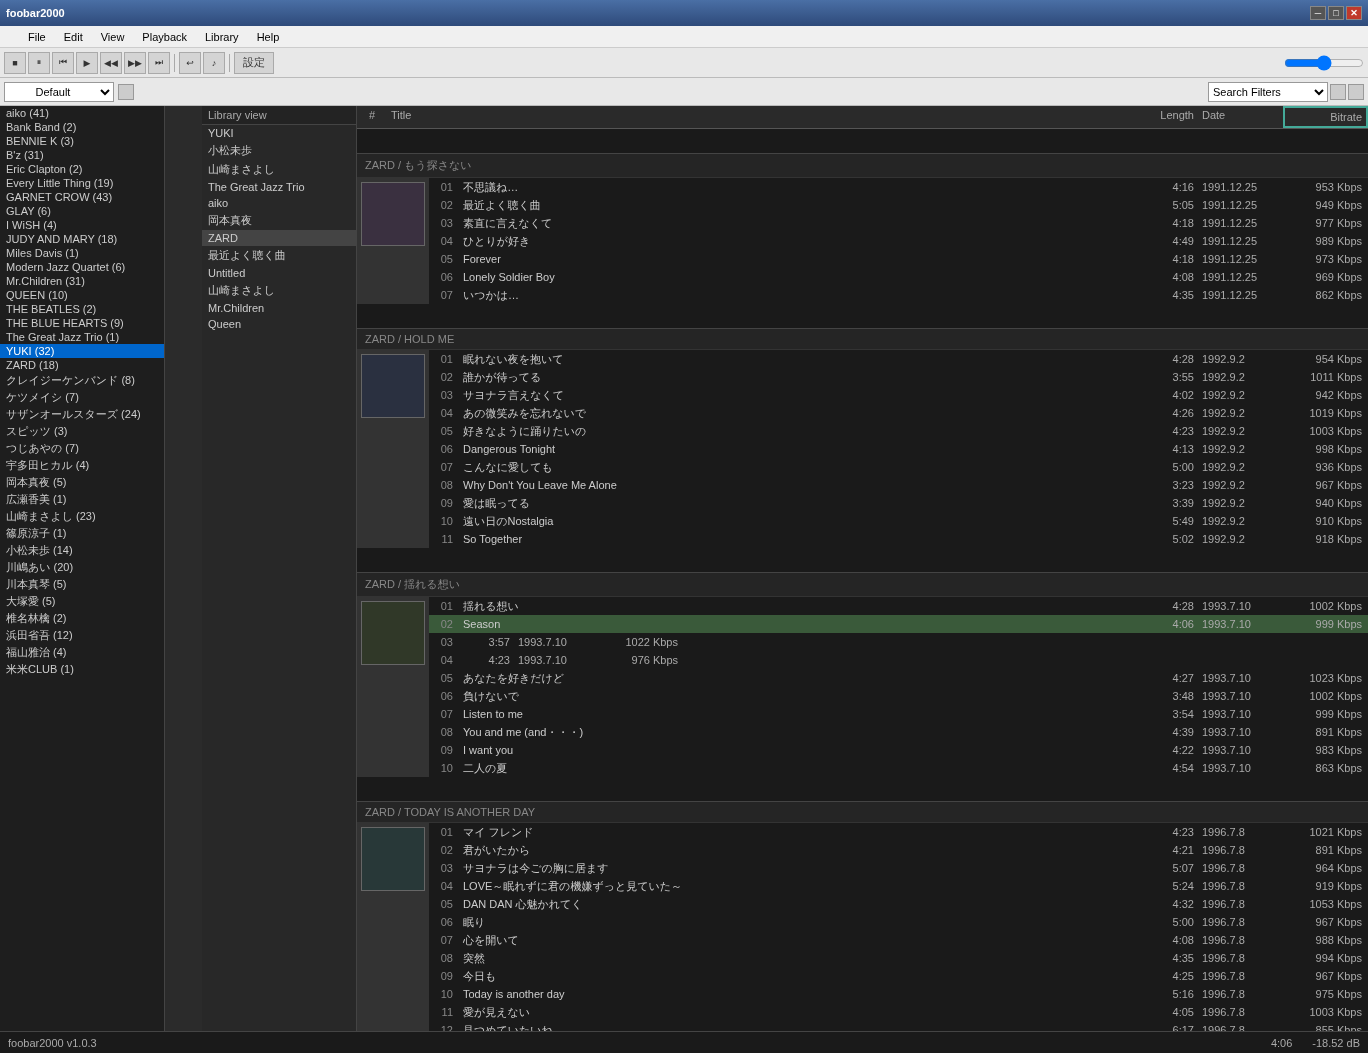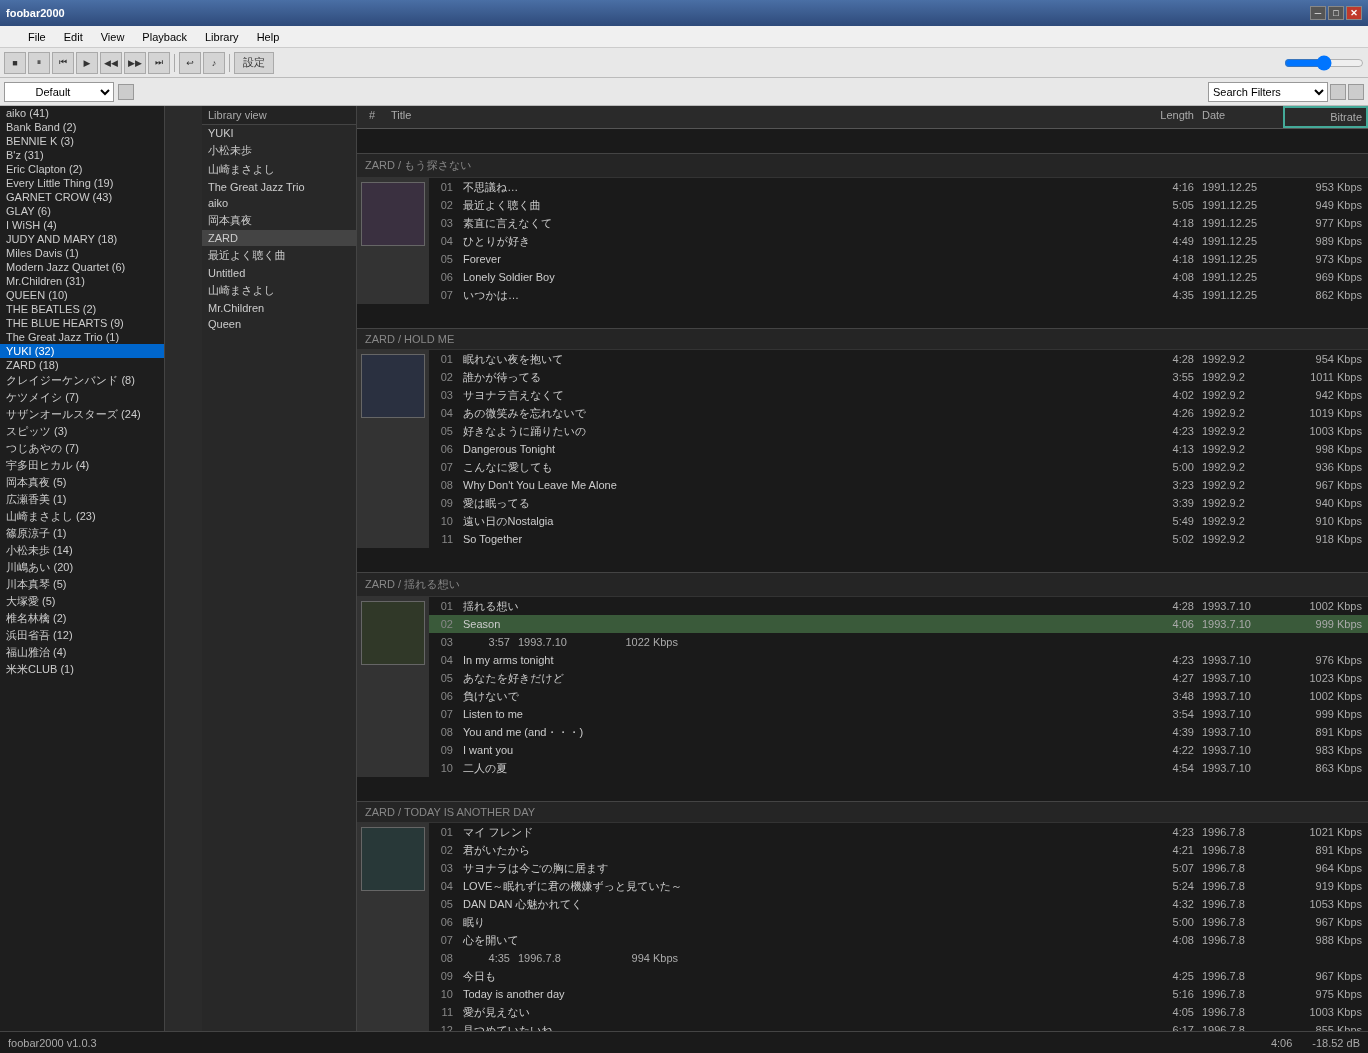--- a/index.html
+++ b/index.html
@@ -515,21 +515,20 @@
         <span class="track-bitrate">999 Kbps</span>
       </div>
             <div class="track-row">
         <span class="track-num">03</span>
         <span class="track-length">3:57</span>
         <span class="track-date">1993.7.10</span>
         <span class="track-bitrate">1022 Kbps</span>
       </div>
             <div class="track-row">
         <span class="track-num">04</span>
-        <span class="track-title">In my arms tonight</span>
         <span class="track-length">4:23</span>
         <span class="track-date">1993.7.10</span>
         <span class="track-bitrate">976 Kbps</span>
       </div>
             <div class="track-row">
         <span class="track-num">05</span>
         <span class="track-title">あなたを好きだけど</span>
         <span class="track-length">4:27</span>
         <span class="track-date">1993.7.10</span>
         <span class="track-bitrate">1023 Kbps</span>
@@ -621,20 +620,21 @@
       </div>
             <div class="track-row">
         <span class="track-num">07</span>
         <span class="track-title">心を開いて</span>
         <span class="track-length">4:08</span>
         <span class="track-date">1996.7.8</span>
         <span class="track-bitrate">988 Kbps</span>
       </div>
             <div class="track-row">
         <span class="track-num">08</span>
+        <span class="track-title">突然</span>
         <span class="track-length">4:35</span>
         <span class="track-date">1996.7.8</span>
         <span class="track-bitrate">994 Kbps</span>
       </div>
             <div class="track-row">
         <span class="track-num">09</span>
         <span class="track-title">今日も</span>
         <span class="track-length">4:25</span>
         <span class="track-date">1996.7.8</span>
         <span class="track-bitrate">967 Kbps</span>

